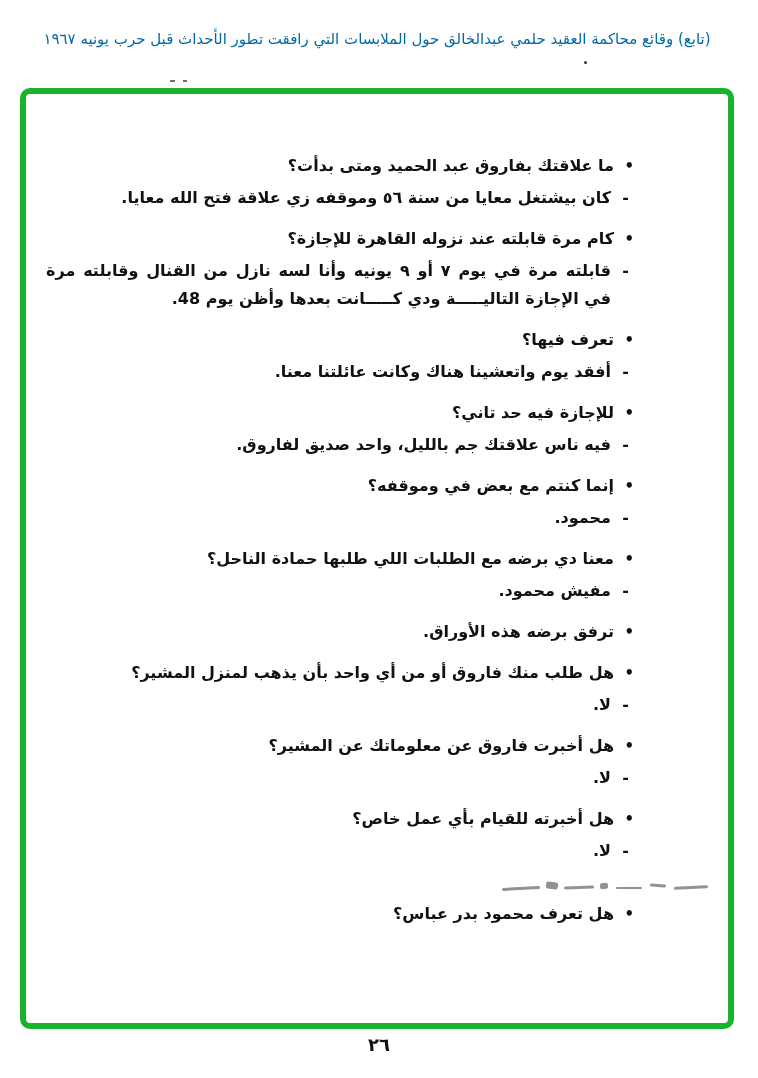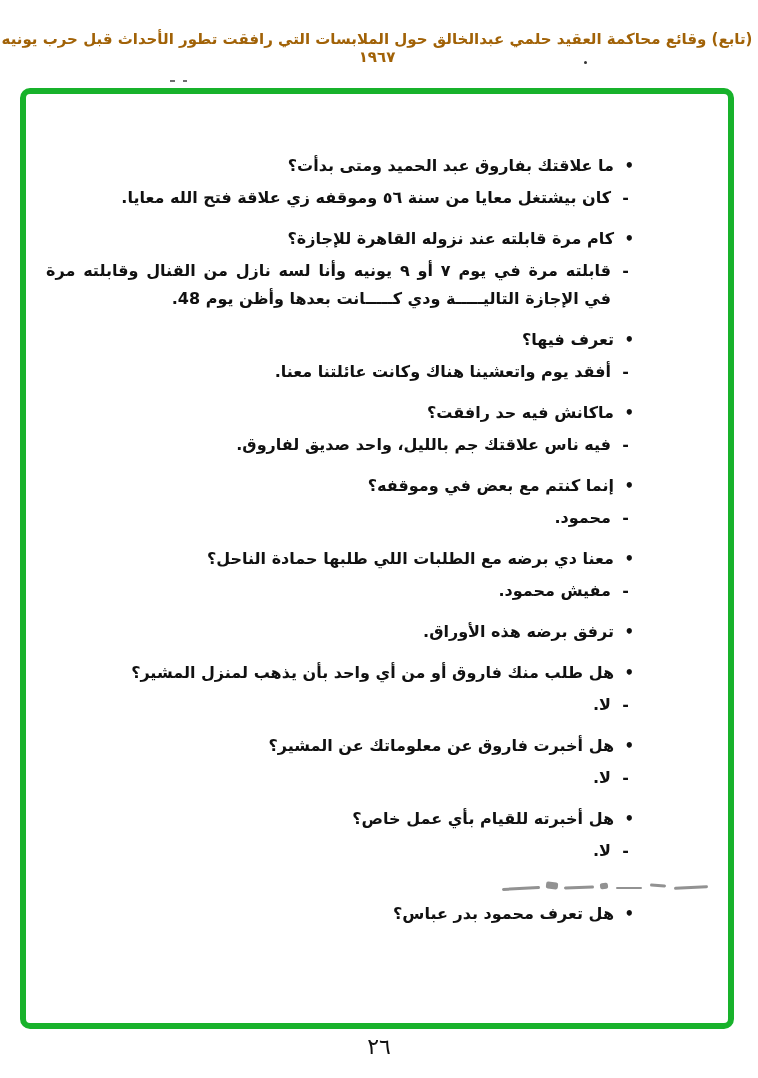--- a/index.html
+++ b/index.html
@@ -14,22 +14,22 @@
     position: absolute; inset: 0;
     background: #ffffff;
   }
   
   .header {
     position: absolute;
     top: 30px; left: 0; right: 4px;
     text-align: center;
     direction: rtl;
     font-size: 15px;
-    font-weight: bold;
-    color: #a16207;
+    font-weight: normal;
+    color: #0369a1;
     letter-spacing: 0.2px;
   }
   .header-dot {
     position: absolute;
     top: 61px; left: 584px;
     width: 3px; height: 3px;
     background: #333;
     border-radius: 50%;
   }
   
@@ -92,22 +92,22 @@
   .faded-line i:nth-child(3) { right: 68px;  top: 9px; width: 26px; height: 2px; }
   .faded-line i:nth-child(4) { right: 102px; top: 5px; width: 8px;  height: 6px; transform: rotate(-8deg); }
   .faded-line i:nth-child(5) { right: 116px; top: 8px; width: 30px; height: 3px; transform: rotate(-2deg); }
   .faded-line i:nth-child(6) { right: 152px; top: 4px; width: 12px; height: 7px; transform: rotate(6deg); }
   .faded-line i:nth-child(7) { right: 170px; top: 9px; width: 38px; height: 3px; transform: rotate(-3deg); }
   
   .page-number {
     position: absolute;
     top: 1034px; left: 0; right: 0;
     text-align: center;
-    font-size: 22px;
-    font-weight: normal;
+    font-size: 18px;
+    font-weight: bold;
     color: #111;
     letter-spacing: 2px;
   }
 </style>
 </head>
 <body>
 
 <div class="page">
 
   <div class="header">(تابع) وقائع محاكمة العقيد حلمي عبدالخالق حول الملابسات التي رافقت تطور الأحداث قبل حرب يونيه ١٩٦٧</div>
@@ -147,21 +147,21 @@
         </div>
         <div class="a-row">
           <span class="a-marker">-</span>
           <span class="a-text">أفقد يوم واتعشينا هناك وكانت عائلتنا معنا.</span>
         </div>
       </div>
 
       <div class="block">
         <div class="q-row">
           <span class="q-marker">•</span>
-          <span class="q-text">ماكانش فيه حد رافقت؟</span>
+          <span class="q-text">للإجازة فيه حد تاني؟</span>
         </div>
         <div class="a-row">
           <span class="a-marker">-</span>
           <span class="a-text">فيه ناس علاقتك جم بالليل، واحد صديق لفاروق.</span>
         </div>
       </div>
 
       <div class="block">
         <div class="q-row">
           <span class="q-marker">•</span>

